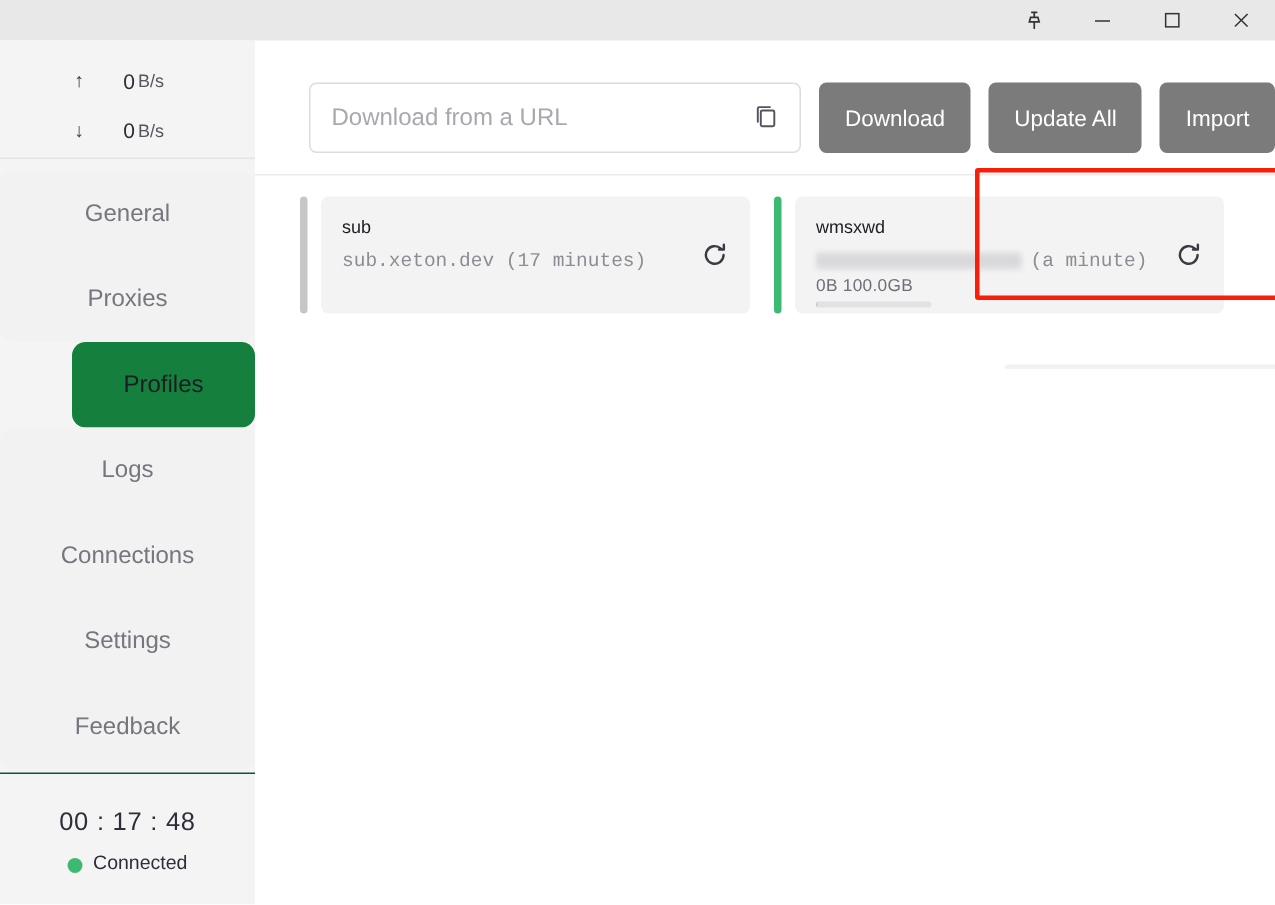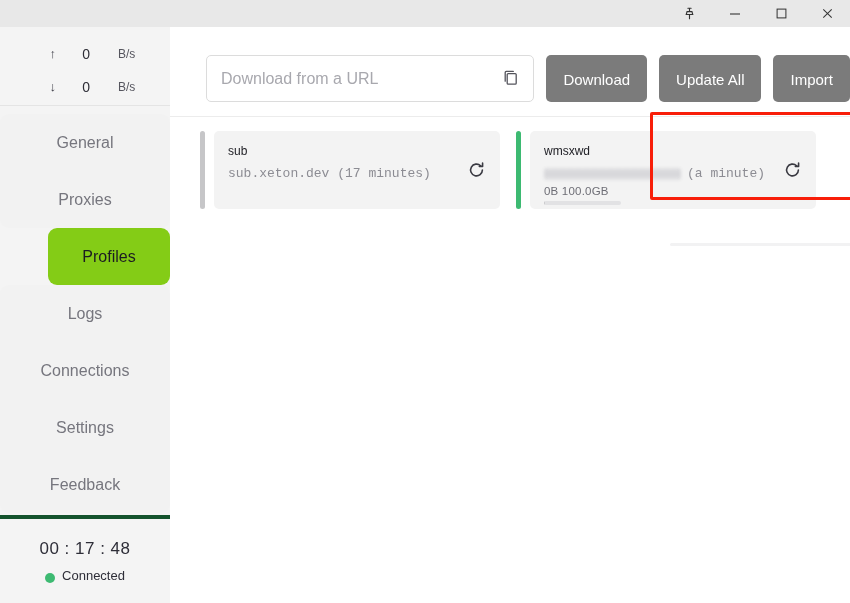--- a/index.html
+++ b/index.html
@@ -70,21 +70,21 @@
     font-size: 13px;
     color: #3c3c46;
   }
   .speed-val {
     width: 34px;
     text-align: right;
     font-size: 14px;
     color: #2d2d36;
   }
   .speed-unit {
-    padding-left: 28px;
+    padding-left: 2px;
     font-size: 12px;
     color: #55555e;
   }
 
   .nav {
     padding-top: 8px;
     flex: 1;
   }
   .nav-group {
     background: #f2f2f2;
@@ -93,29 +93,29 @@
   .nav-item {
     height: 57px;
     display: flex;
     align-items: center;
     justify-content: center;
     font-size: 16px;
     color: #76767e;
     background: transparent;
   }
   .nav-item.active {
-    background: #84cc16;
+    background: #15803d;
     color: #1c1c22;
     border-radius: 9px;
     margin-left: 48px;
   }
 
   .status-box {
     height: 88px;
-    border-top: 4px solid #14532d;
+    border-top: 1px solid #14532d;
     display: flex;
     flex-direction: column;
     align-items: center;
     justify-content: center;
     gap: 9px;
   }
   .timer {
     font-size: 17px;
     color: #2e2e38;
     letter-spacing: 0.5px;

